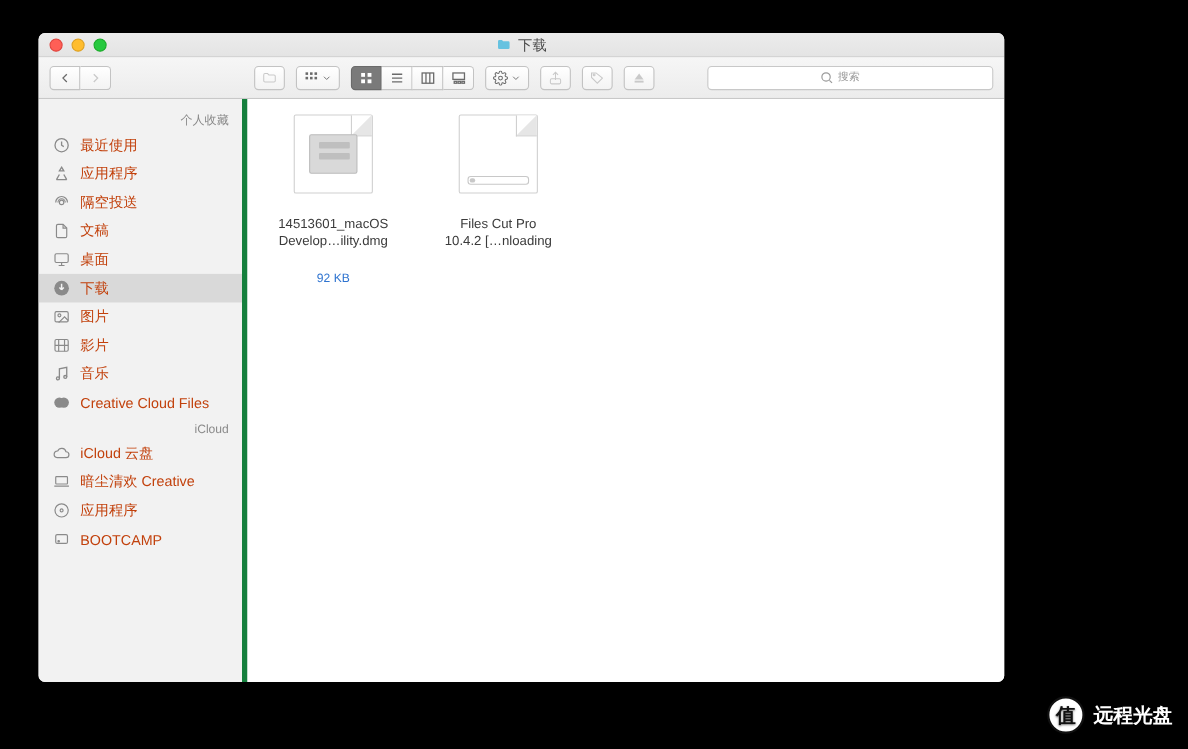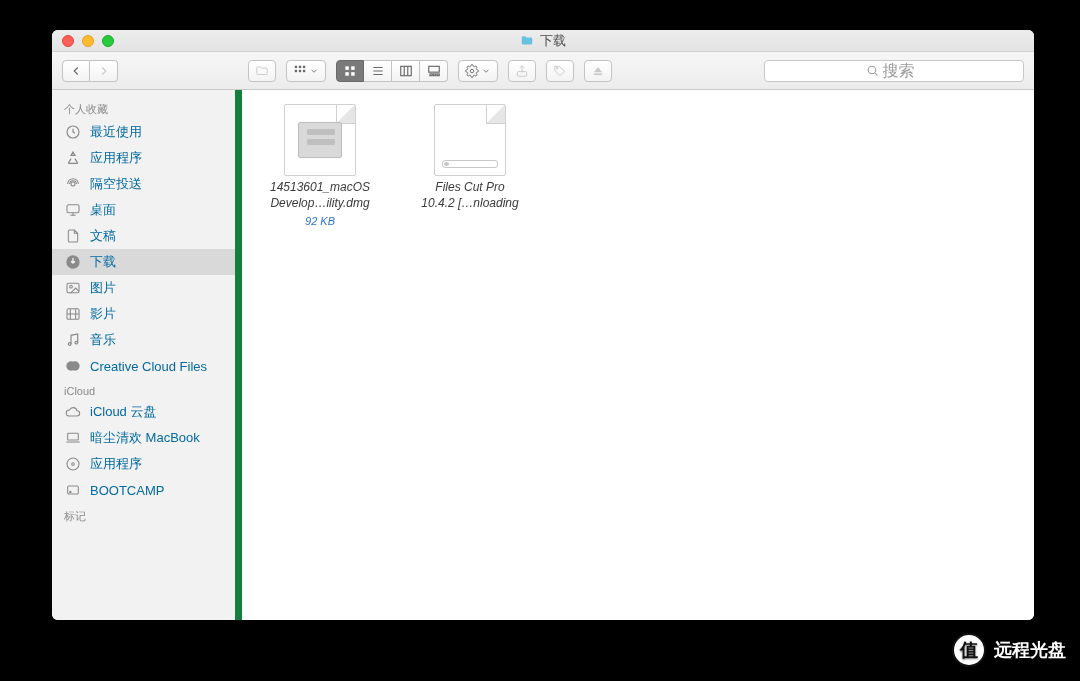--- a/index.html
+++ b/index.html
@@ -1,18 +1,18 @@
 <!DOCTYPE html>
 <html><head>
 <meta charset="utf-8">
 <style>
   * { box-sizing: border-box; margin: 0; padding: 0; }
   html, body { width: 1080px; height: 681px; background: #000; font-family: -apple-system, "Helvetica Neue", Arial, sans-serif; font-size: 13px; color: #333; }
   .window {
-    position: absolute; left: 52px; top: 30px; width: 982px; height: 590px;
+    position: absolute; left: 35px; top: 30px; width: 878px; height: 590px;
     background: #fff; border-radius: 6px; overflow: hidden; box-shadow: 0 20px 60px rgba(0,0,0,.4);
     display: flex; flex-direction: column;
   }
   
   .titlebar { height: 22px; background: linear-gradient(#ececec,#e4e4e4); border-bottom: 1px solid #d0d0d0; display:flex; align-items:center; position:relative; }
   .traffic { position:absolute; left:10px; top:5px; display:flex; gap:8px; }
   .dot { width:12px; height:12px; border-radius:50%; }
   .dot.red{background:#ff5f56;border:1px solid #e0443e;}
   .dot.yellow{background:#ffbd2e;border:1px solid #dea123;}
   .dot.green{background:#27c93f;border:1px solid #1aab29;}
@@ -29,32 +29,32 @@
   .seg .btn:first-child{border-radius:4px 0 0 4px;}
   .seg .btn:last-child{border-radius:0 4px 4px 0;}
   .seg .btn + .btn{border-left:none;}
   .btn.solo{border-radius:4px;}
   .btn.active{background:#7a7a7a;color:#fff;border-color:#6a6a6a;}
   .toolbar svg{width:14px;height:14px;display:block;}
   .search {
     margin-left:auto; width:260px; height:22px; border:1px solid #c8c8c8; border-radius:4px;
     background:#fff; display:flex; align-items:center; justify-content:center; color:#9a9a9a; gap:4px;
   }
-  .search input{border:none;outline:none;font-size:16px;width:40px;color:#333;background:transparent;}
+  .search input{border:none;outline:none;font-size:10px;width:40px;color:#333;background:transparent;}
   .search input::placeholder{color:#9a9a9a;}
   
   .body { flex:1; display:flex; min-height:0;}
-  .sidebar { width:190px; background:#f2f2f2; border-right:7px solid #15803d; overflow:auto; padding-top:6px;}
+  .sidebar { width:190px; background:#f2f2f2; border-right:5px solid #15803d; overflow:auto; padding-top:6px;text-align:right;}
   .section-header{font-size:11px; color:#8a8a8a; padding:6px 12px 2px; font-weight:500;}
-  .sb-item{height:26px;display:flex;align-items:center;padding:0 12px;gap:8px;color:#0369a1;cursor:default;}
+  .sb-item{height:26px;display:flex;align-items:center;padding:0 12px;gap:8px;color:#c2410c;cursor:default;}
   .sb-item.selected{background:#d9d9d9;}
   .sb-item .ic{width:18px;height:18px;display:flex;align-items:center;justify-content:center;color:#8a8a8a;}
   .sb-item .ic svg{width:16px;height:16px;}
   .content{flex:1;background:#fff;display:flex;align-items:flex-start;padding:14px 18px;gap:30px;}
-  .file{width:120px;display:flex;flex-direction:column;align-items:center;text-align:center;gap:4px;font-style:italic;}
+  .file{width:120px;display:flex;flex-direction:column;align-items:center;text-align:center;gap:20px;}
   .file .thumb{width:72px;height:72px;position:relative;}
   .file .page{position:absolute;inset:0;background:#fff;border:1px solid #d0d0d0;border-radius:2px;}
   .file .page::after{content:"";position:absolute;top:0;right:0;width:18px;height:18px;background:linear-gradient(135deg,#fff 48%,#e6e6e6 50%);border-left:1px solid #d0d0d0;border-bottom:1px solid #d0d0d0;}
   .file .disk{position:absolute;left:14px;top:18px;width:44px;height:36px;background:#d9d9d9;border:1px solid #bcbcbc;border-radius:2px;}
   .file .disk::before{content:"";position:absolute;left:8px;top:6px;width:28px;height:6px;background:#bfbfbf;border-radius:1px;}
   .file .disk::after{content:"";position:absolute;left:8px;top:16px;width:28px;height:6px;background:#bfbfbf;border-radius:1px;}
   .file .progress{position:absolute;left:8px;bottom:8px;right:8px;height:8px;border:1px solid #c8c8c8;border-radius:3px;background:#fff;}
   .file .progress::after{content:"";position:absolute;left:1px;top:1px;bottom:1px;width:10%;background:#c8c8c8;border-radius:2px;}
   .file .name{font-size:12px;color:#3b3b3b;line-height:1.3;word-break:break-word;}
   .file .meta{font-size:11px;color:#2f74d0;}
@@ -219,35 +219,35 @@
               <circle cx="12" cy="12" r="3"></circle>
               <path d="M4 12a8 8 0 0 1 16 0"></path>
               <path d="M7 12a5 5 0 0 1 10 0"></path>
             </svg>
           </span>
           <span>隔空投送</span>
         </div>
         <div class="sb-item">
           <span class="ic">
             <svg viewBox="0 0 24 24" fill="none" stroke="currentColor" stroke-width="1.6">
+              <path d="M14 3H7a2 2 0 0 0-2 2v14a2 2 0 0 0 2 2h10a2 2 0 0 0 2-2V8l-5-5z"></path>
+              <polyline points="14 3 14 8 19 8"></polyline>
+            </svg>
+          </span>
+          <span>文稿</span>
+        </div>
+        <div class="sb-item">
+          <span class="ic">
+            <svg viewBox="0 0 24 24" fill="none" stroke="currentColor" stroke-width="1.6">
               <rect x="3" y="4" width="18" height="12" rx="2"></rect>
               <line x1="8" y1="20" x2="16" y2="20"></line>
               <line x1="12" y1="16" x2="12" y2="20"></line>
             </svg>
           </span>
           <span>桌面</span>
-        </div>
-        <div class="sb-item">
-          <span class="ic">
-            <svg viewBox="0 0 24 24" fill="none" stroke="currentColor" stroke-width="1.6">
-              <path d="M14 3H7a2 2 0 0 0-2 2v14a2 2 0 0 0 2 2h10a2 2 0 0 0 2-2V8l-5-5z"></path>
-              <polyline points="14 3 14 8 19 8"></polyline>
-            </svg>
-          </span>
-          <span>文稿</span>
         </div>
         <div class="sb-item selected">
           <span class="ic">
             <svg viewBox="0 0 24 24" fill="currentColor">
               <circle cx="12" cy="12" r="10"></circle>
               <path d="M12 6v8m0 0l-3-3m3 3l3-3" stroke="#f2f2f2" stroke-width="2" fill="none"></path>
             </svg>
           </span>
           <span>下载</span>
         </div>
@@ -300,41 +300,40 @@
           </span>
           <span>iCloud 云盘</span>
         </div>
         <div class="sb-item">
           <span class="ic">
             <svg viewBox="0 0 24 24" fill="none" stroke="currentColor" stroke-width="1.6">
               <rect x="4" y="5" width="16" height="10" rx="1"></rect>
               <path d="M2 18h20"></path>
             </svg>
           </span>
-          <span>暗尘清欢 MacBook</span>
+          <span>暗尘清欢 Creative</span>
         </div>
         <div class="sb-item">
           <span class="ic">
             <svg viewBox="0 0 24 24" fill="none" stroke="currentColor" stroke-width="1.6">
               <circle cx="12" cy="12" r="9"></circle>
               <circle cx="12" cy="12" r="2"></circle>
             </svg>
           </span>
           <span>应用程序</span>
         </div>
         <div class="sb-item">
           <span class="ic">
             <svg viewBox="0 0 24 24" fill="none" stroke="currentColor" stroke-width="1.6">
               <rect x="4" y="6" width="16" height="12" rx="2"></rect>
               <circle cx="8" cy="15" r="1" fill="currentColor"></circle>
             </svg>
           </span>
           <span>BOOTCAMP</span>
         </div>
-        <div class="section-header">标记</div>
       </div>
     <div class="content" id="content">
         <div class="file">
           <div class="thumb">
             <div class="page"></div>
             <div class="disk"></div>
           </div>
           <div class="name"><span>14513601_macOS</span><br><span>Develop…ility.dmg</span></div>
           <div class="meta">92 KB</div>
         </div>

